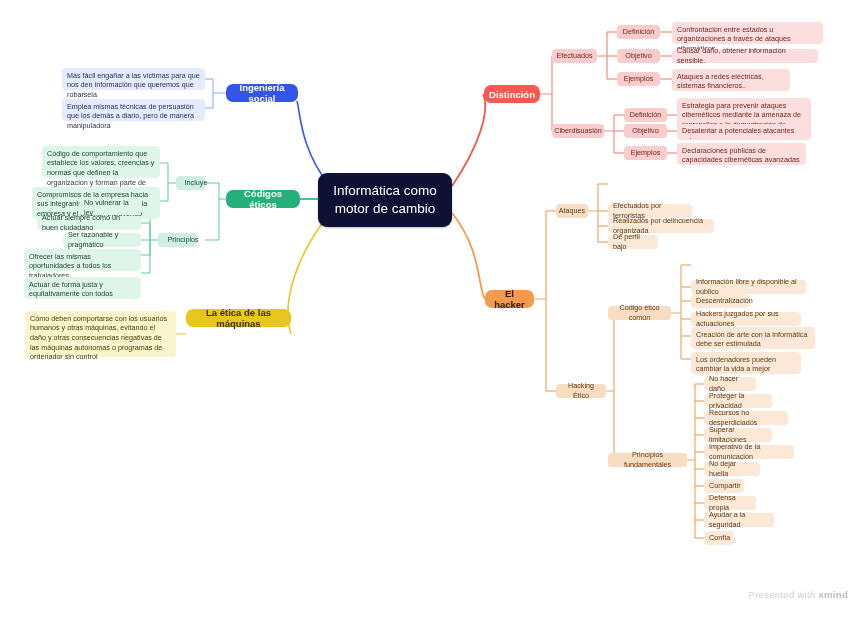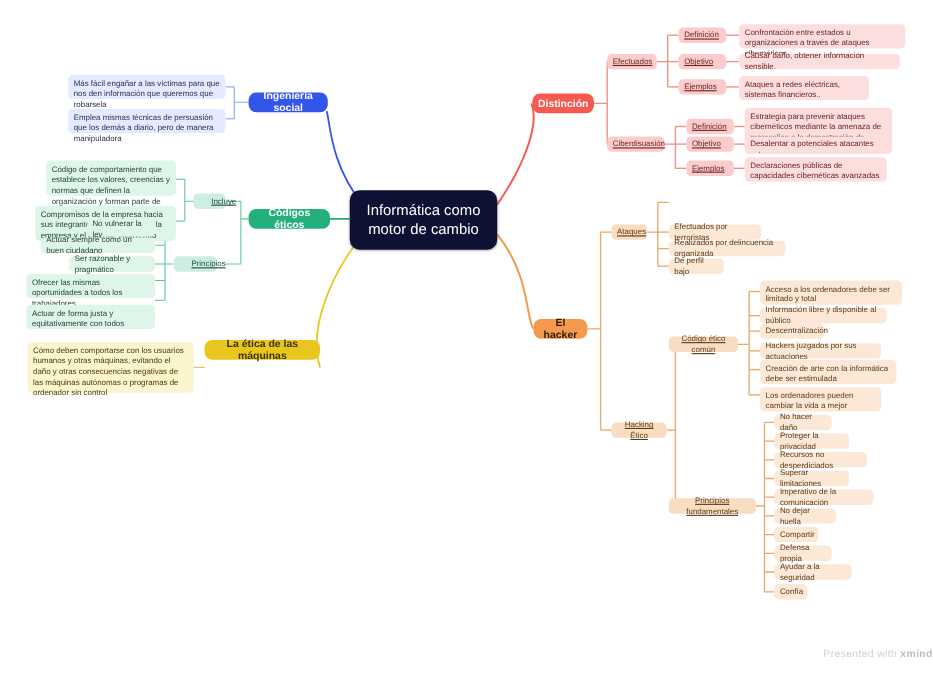--- a/index.html
+++ b/index.html
@@ -36,21 +36,21 @@
   .pill-green{background:#23b07b;}
   .pill-yellow{background:#e8c61e;color:#3a3000;}
   .pill-red{background:#f6594f;}
   .pill-orange{background:#f39a4c;color:#2c1a00;}
 
   
   .chip{
     border-radius:4px;font-size:7.2px;line-height:1.35;
     padding:2.5px 5px;display:flex;align-items:center;
   }
-  .chip.center{text-align:center;text-decoration:underline;}
+  .chip.center{justify-content:center;text-align:center;}
   .chip.multi{align-items:flex-start;}
 
   .c-blue-soft{background:#e4eaff;color:#2a2f55;}
   .c-green-soft{background:#dff5ea;color:#1d4636;}
   .c-green-mid{background:#cdeee0;color:#19513c;padding-left:16px;}
   .c-yellow-soft{background:#fbf4cf;color:#4a4000;}
   .c-red-soft{background:#fddede;color:#6d2222;}
   .c-red-mid{background:#fbcccc;color:#6d2222;}
   .c-orange-soft{background:#fbe8d6;color:#5c3913;}
   .c-orange-mid{background:#f8ddc3;color:#5c3913;}
@@ -281,23 +281,20 @@
     <span>De perfil bajo</span>
   </div>
 
   <div class="node chip c-orange-mid center" style="left:556px;top:384px;width:50px;height:14px;">
     <span>Hacking Ético</span>
   </div>
 
   <div class="node chip c-orange-mid center" style="left:608px;top:306px;width:63px;height:14px;">
     <span>Código ético común</span>
   </div>
-  <div class="node chip c-orange-soft multi" style="left:691px;top:255px;width:129px;height:22px;">
-    <span>Acceso a los ordenadores debe ser limitado y total</span>
-  </div>
   <div class="node chip c-orange-soft" style="left:691px;top:280px;width:115px;height:14px;">
     <span>Información libre y disponible al público</span>
   </div>
   <div class="node chip c-orange-soft" style="left:691px;top:294px;width:58px;height:14px;">
     <span>Descentralización</span>
   </div>
   <div class="node chip c-orange-soft" style="left:691px;top:312px;width:110px;height:14px;">
     <span>Hackers juzgados por sus actuaciones</span>
   </div>
   <div class="node chip c-orange-soft multi" style="left:691px;top:327px;width:124px;height:22px;">

